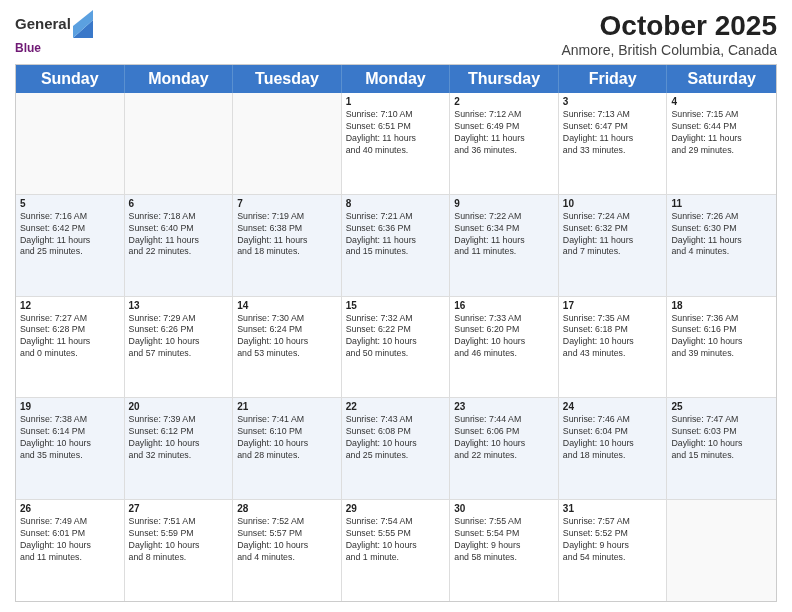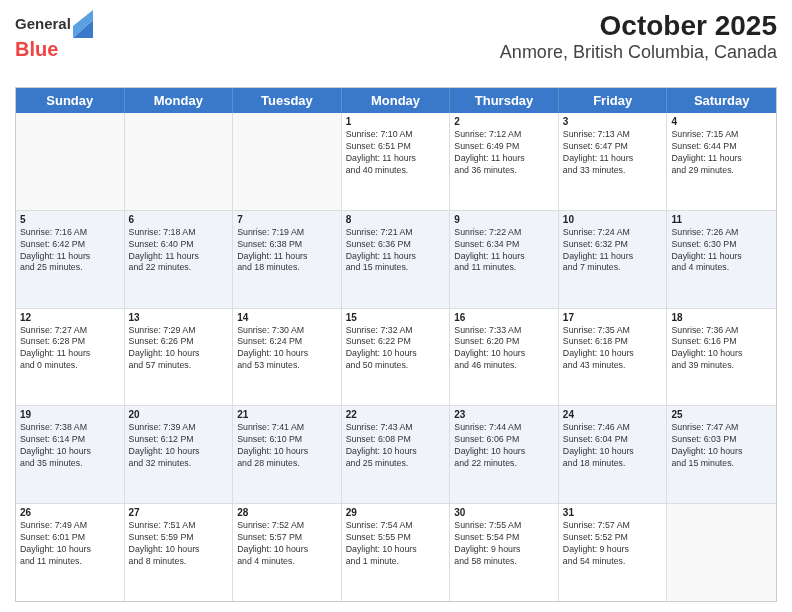--- a/index.html
+++ b/index.html
@@ -9,77 +9,76 @@
       width: 792px;
       height: 612px;
       overflow: hidden;
     }
     .page {
       width: 792px;
       height: 612px;
       padding: 10px 15px 10px 15px;
       display: flex;
       flex-direction: column;
-      gap: 18px;
     }
     .header {
       display: flex;
       align-items: flex-start;
       justify-content: space-between;
       margin-bottom: 6px;
     }
     .logo {
       display: flex;
       align-items: center;
     }
     .logo-text-general {
       font-size: 15px;
       font-weight: bold;
       color: #333;
       line-height: 1.1;
     }
     .logo-text-blue {
-      font-size: 20px;
-      font-weight: bold;
-      color: #ef4444;
+      font-size: 12px;
+      font-weight: bold;
+      color: #701a75;
       line-height: 1.1;
     }
     .logo-icon {
       width: 20px;
       height: 28px;
       margin-left: 2px;
       margin-right: 0;
     }
     .title-section {
       text-align: right;
       margin-left: 40px;
     }
     .main-title {
       font-size: 28px;
       font-weight: bold;
       color: #222;
     }
     .subtitle {
-      font-size: 18px;
+      font-size: 14px;
       color: #444;
     }
     .calendar {
       flex: 1;
       display: flex;
       flex-direction: column;
       border: 1px solid #ccc;
     }
     .day-headers {
       display: grid;
       grid-template-columns: repeat(7, 1fr);
       background: #3a78c9;
     }
     .day-header {
       color: #fff;
-      font-size: 13px;
+      font-size: 16px;
       font-weight: bold;
       text-align: center;
       padding: 5px 2px;
       border-right: 1px solid #5a90d0;
     }
     .day-header:last-child { border-right: none; }
     .calendar-body {
       flex: 1;
       display: flex;
       flex-direction: column;

